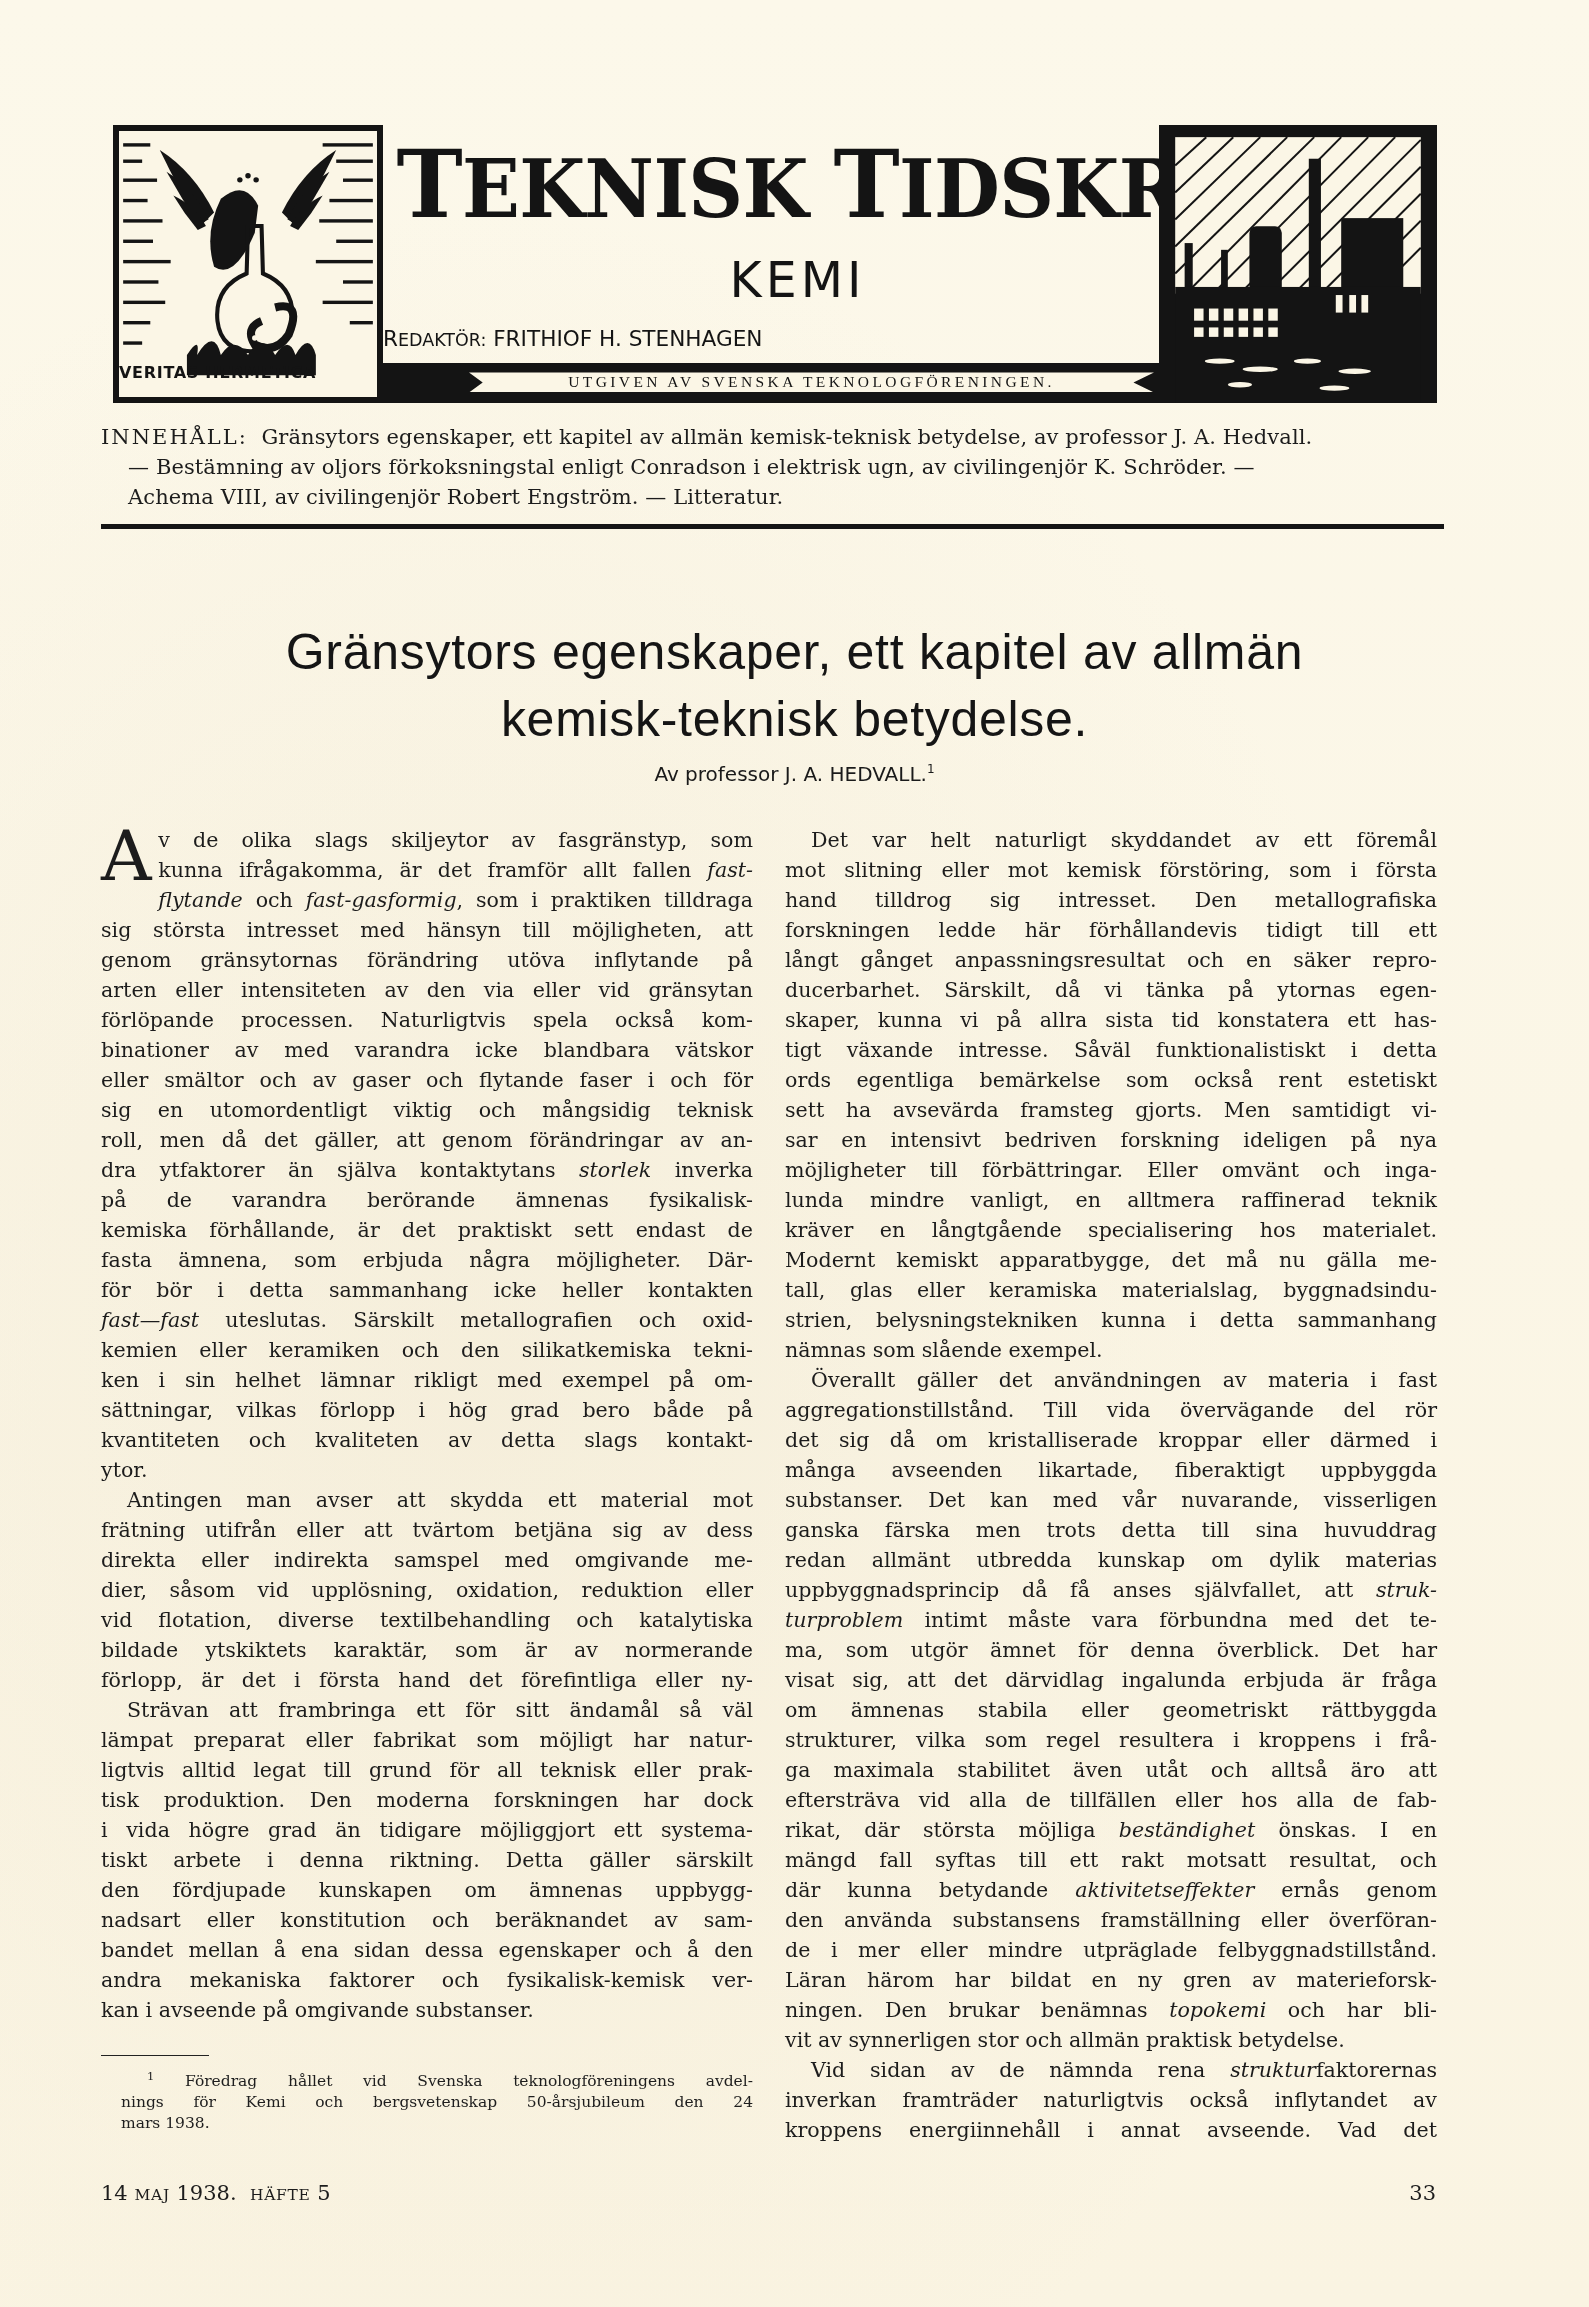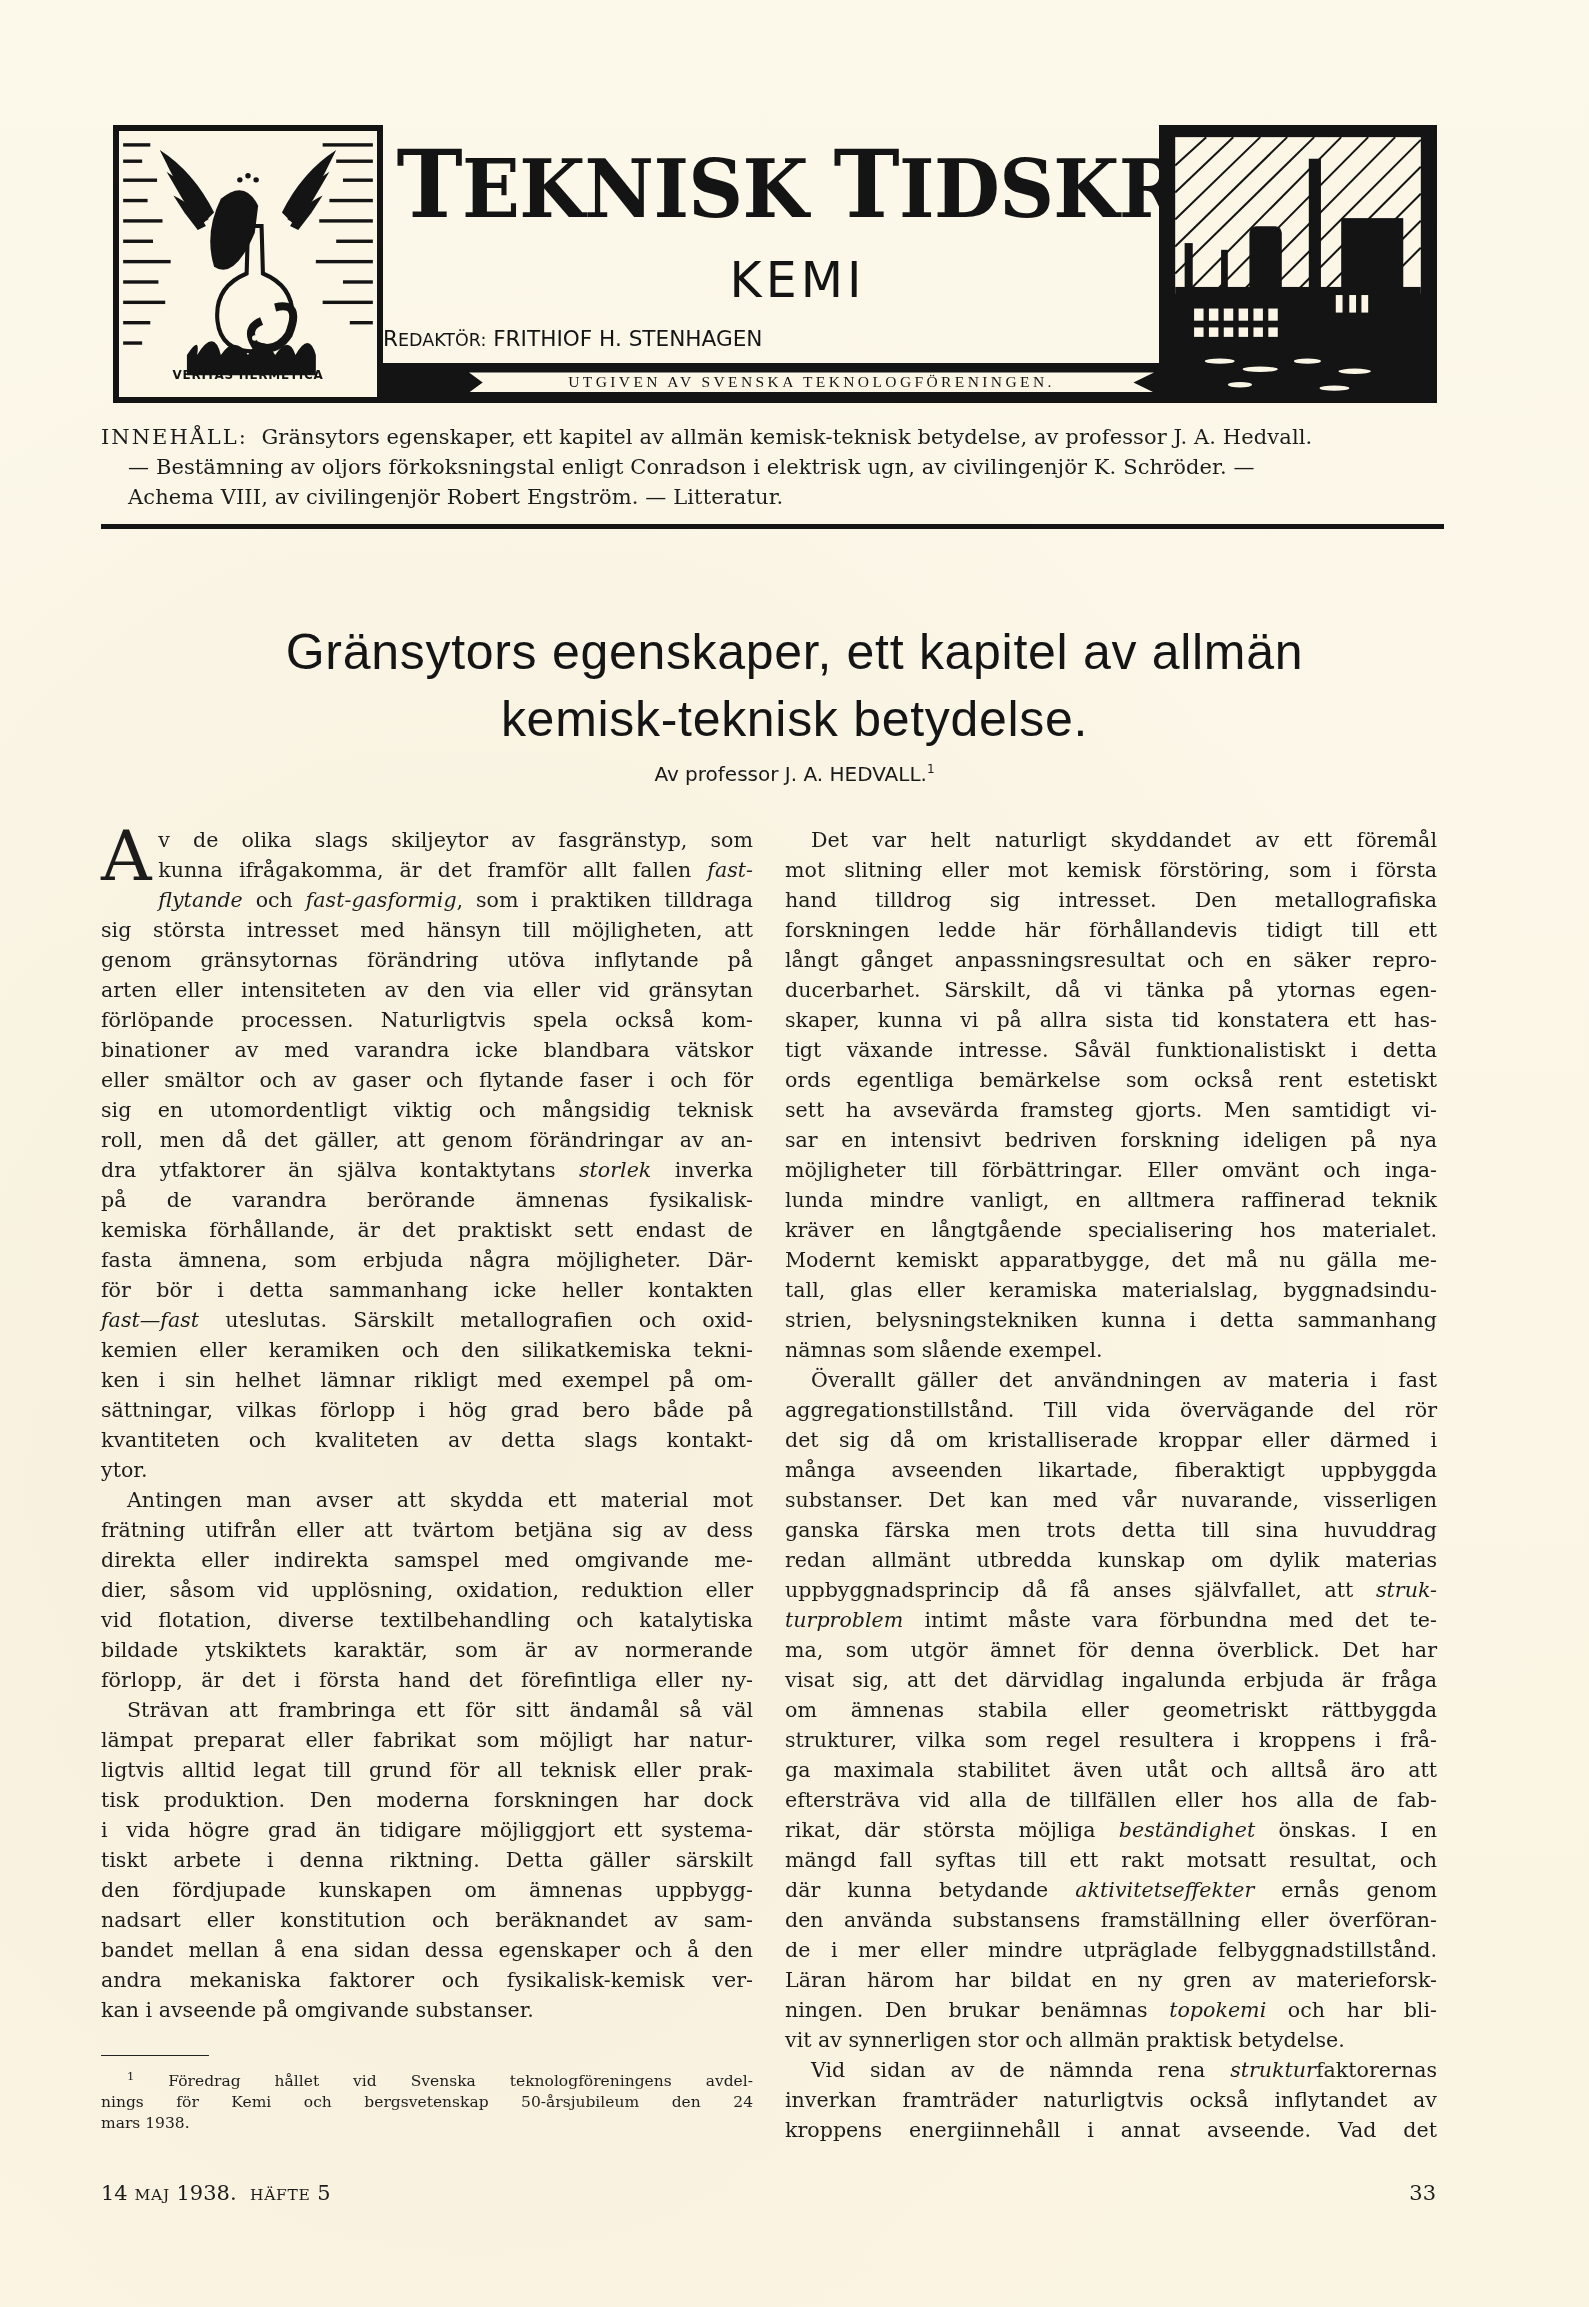--- a/index.html
+++ b/index.html
@@ -19,22 +19,22 @@
   
   .masthead {
     position: absolute; left: 113px; top: 125px; width: 1324px; height: 278px;
   }
   .logo-left {
     position: absolute; left: 0; top: 0; width: 270px; height: 278px;
     background: #fbf6e6; border: 6.7px solid #141414; box-sizing: border-box;
   }
   .logo-left svg, .logo-right svg { width: 100%; height: 100%; display: block; }
   .logo-motto {
-    position: absolute; left: 0; right: 0; bottom: 15px; text-align: center;
-    font-family: "DejaVu Sans", sans-serif; font-size: 12px; font-weight: bold; letter-spacing: 0.7px;
+    position: absolute; left: 0; right: 0; bottom: 15px; 
+    font-family: "DejaVu Sans", sans-serif; font-size: 16px; font-weight: bold; letter-spacing: 0.7px;
     color: #141414;
   }
   .mast-center {
     position: absolute; left: 270px; top: 0; width: 829px; height: 278px;
   }
   .mast-title {
     position: absolute; left: 13.5px; top: 12px; width: 810px;
     font-family: "DejaVu Serif", serif; font-weight: bold;
     font-size: 76px; line-height: 1; letter-spacing: -0.7px;
     transform: scaleY(1.05); transform-origin: top left;
@@ -105,21 +105,21 @@
   .dropcap {
     float: left; font-size: 70px; line-height: 57px; margin: 2.7px 6.7px 0 0; height: 59px;
     font-family: "DejaVu Serif", serif;
   }
 
   .fn-rule { position: absolute; left: 101px; top: 2055px; width: 108px; height: 1.3px; background: #222; }
   .footnote {
     position: absolute; left: 101px; top: 2066px; width: 652px;
     font-family: "DejaVu Serif", serif; font-size: 15.5px; line-height: 21px; color: #1e1e1e;
   }
-  .footnote .ln { display: block; white-space: nowrap; text-align-last: justify; }
+  .footnote .ln { display: block; white-space: nowrap; text-align-last: justify; margin-left: 20px; }
   .footnote .ln.last { text-align-last: left; }
   .footnote .ind { padding-left: 26px; }
   .footnote sup { font-size: 11.5px; }
 
   
   .footer-left {
     position: absolute; left: 101px; top: 2181px;
     font-family: "DejaVu Serif", serif; font-size: 21px; color: #1c1c1c;
   }
   .footer-left .sc { font-size: 15.5px; letter-spacing: 0.7px; }

